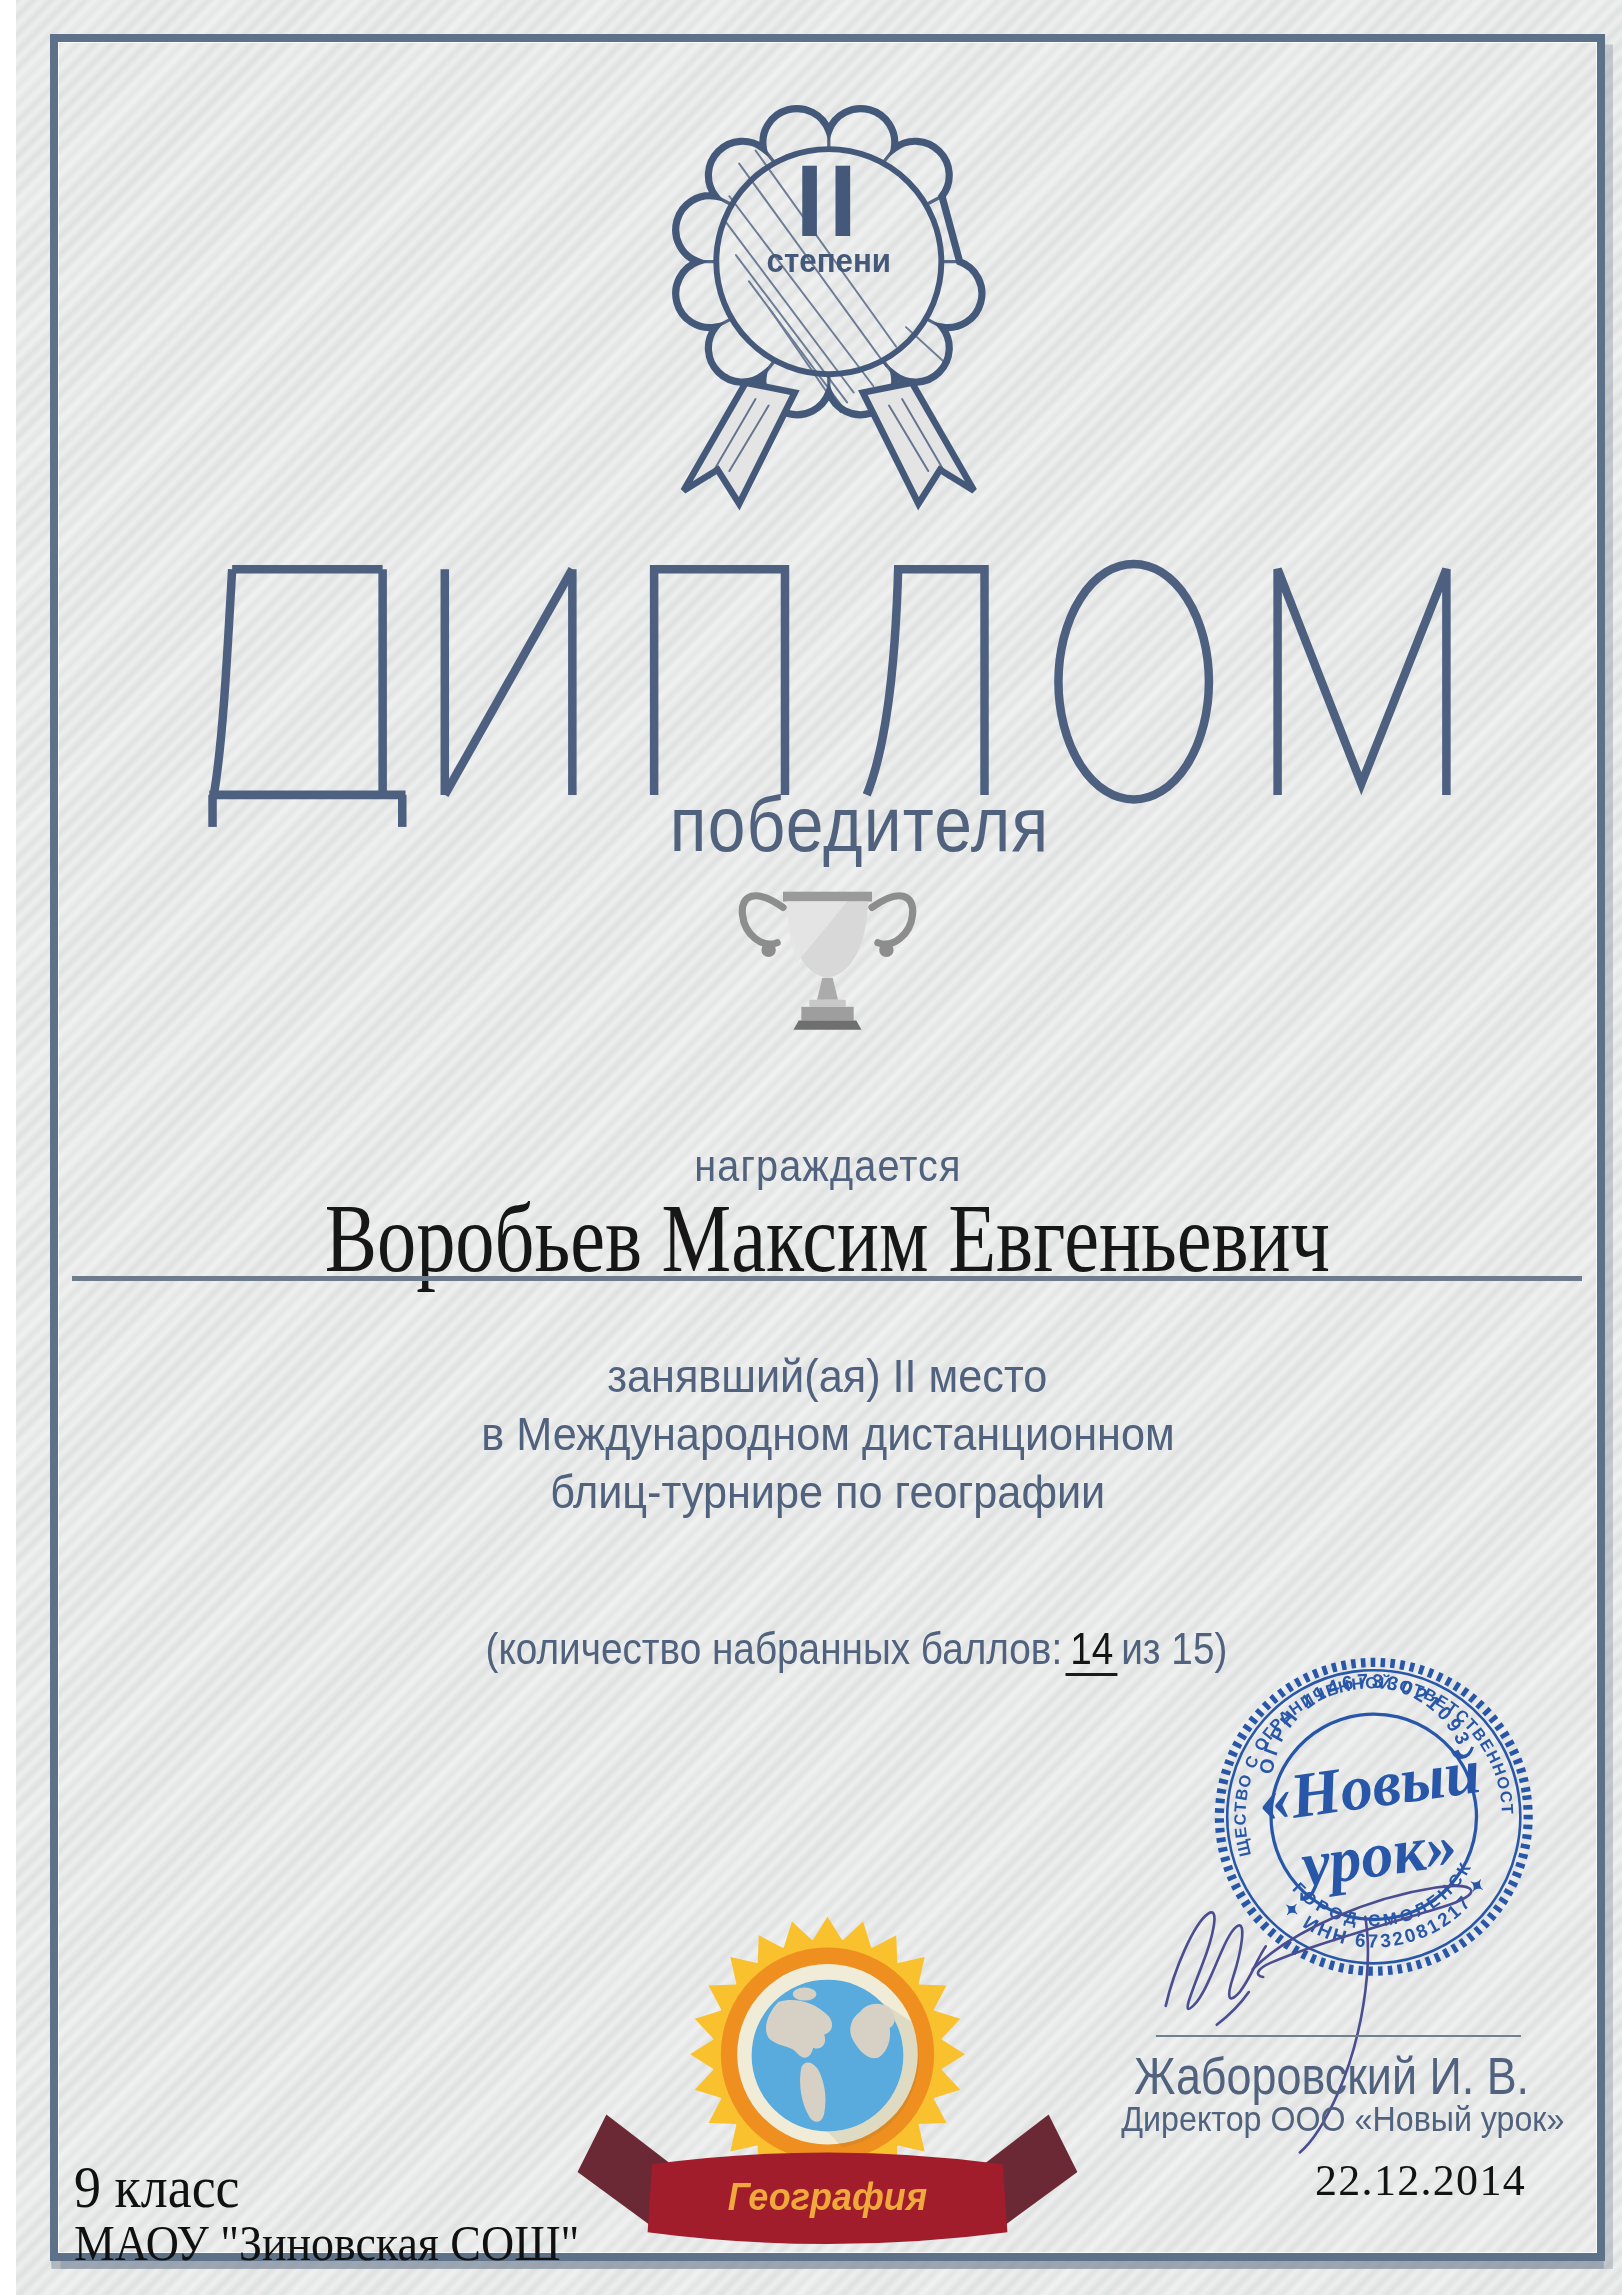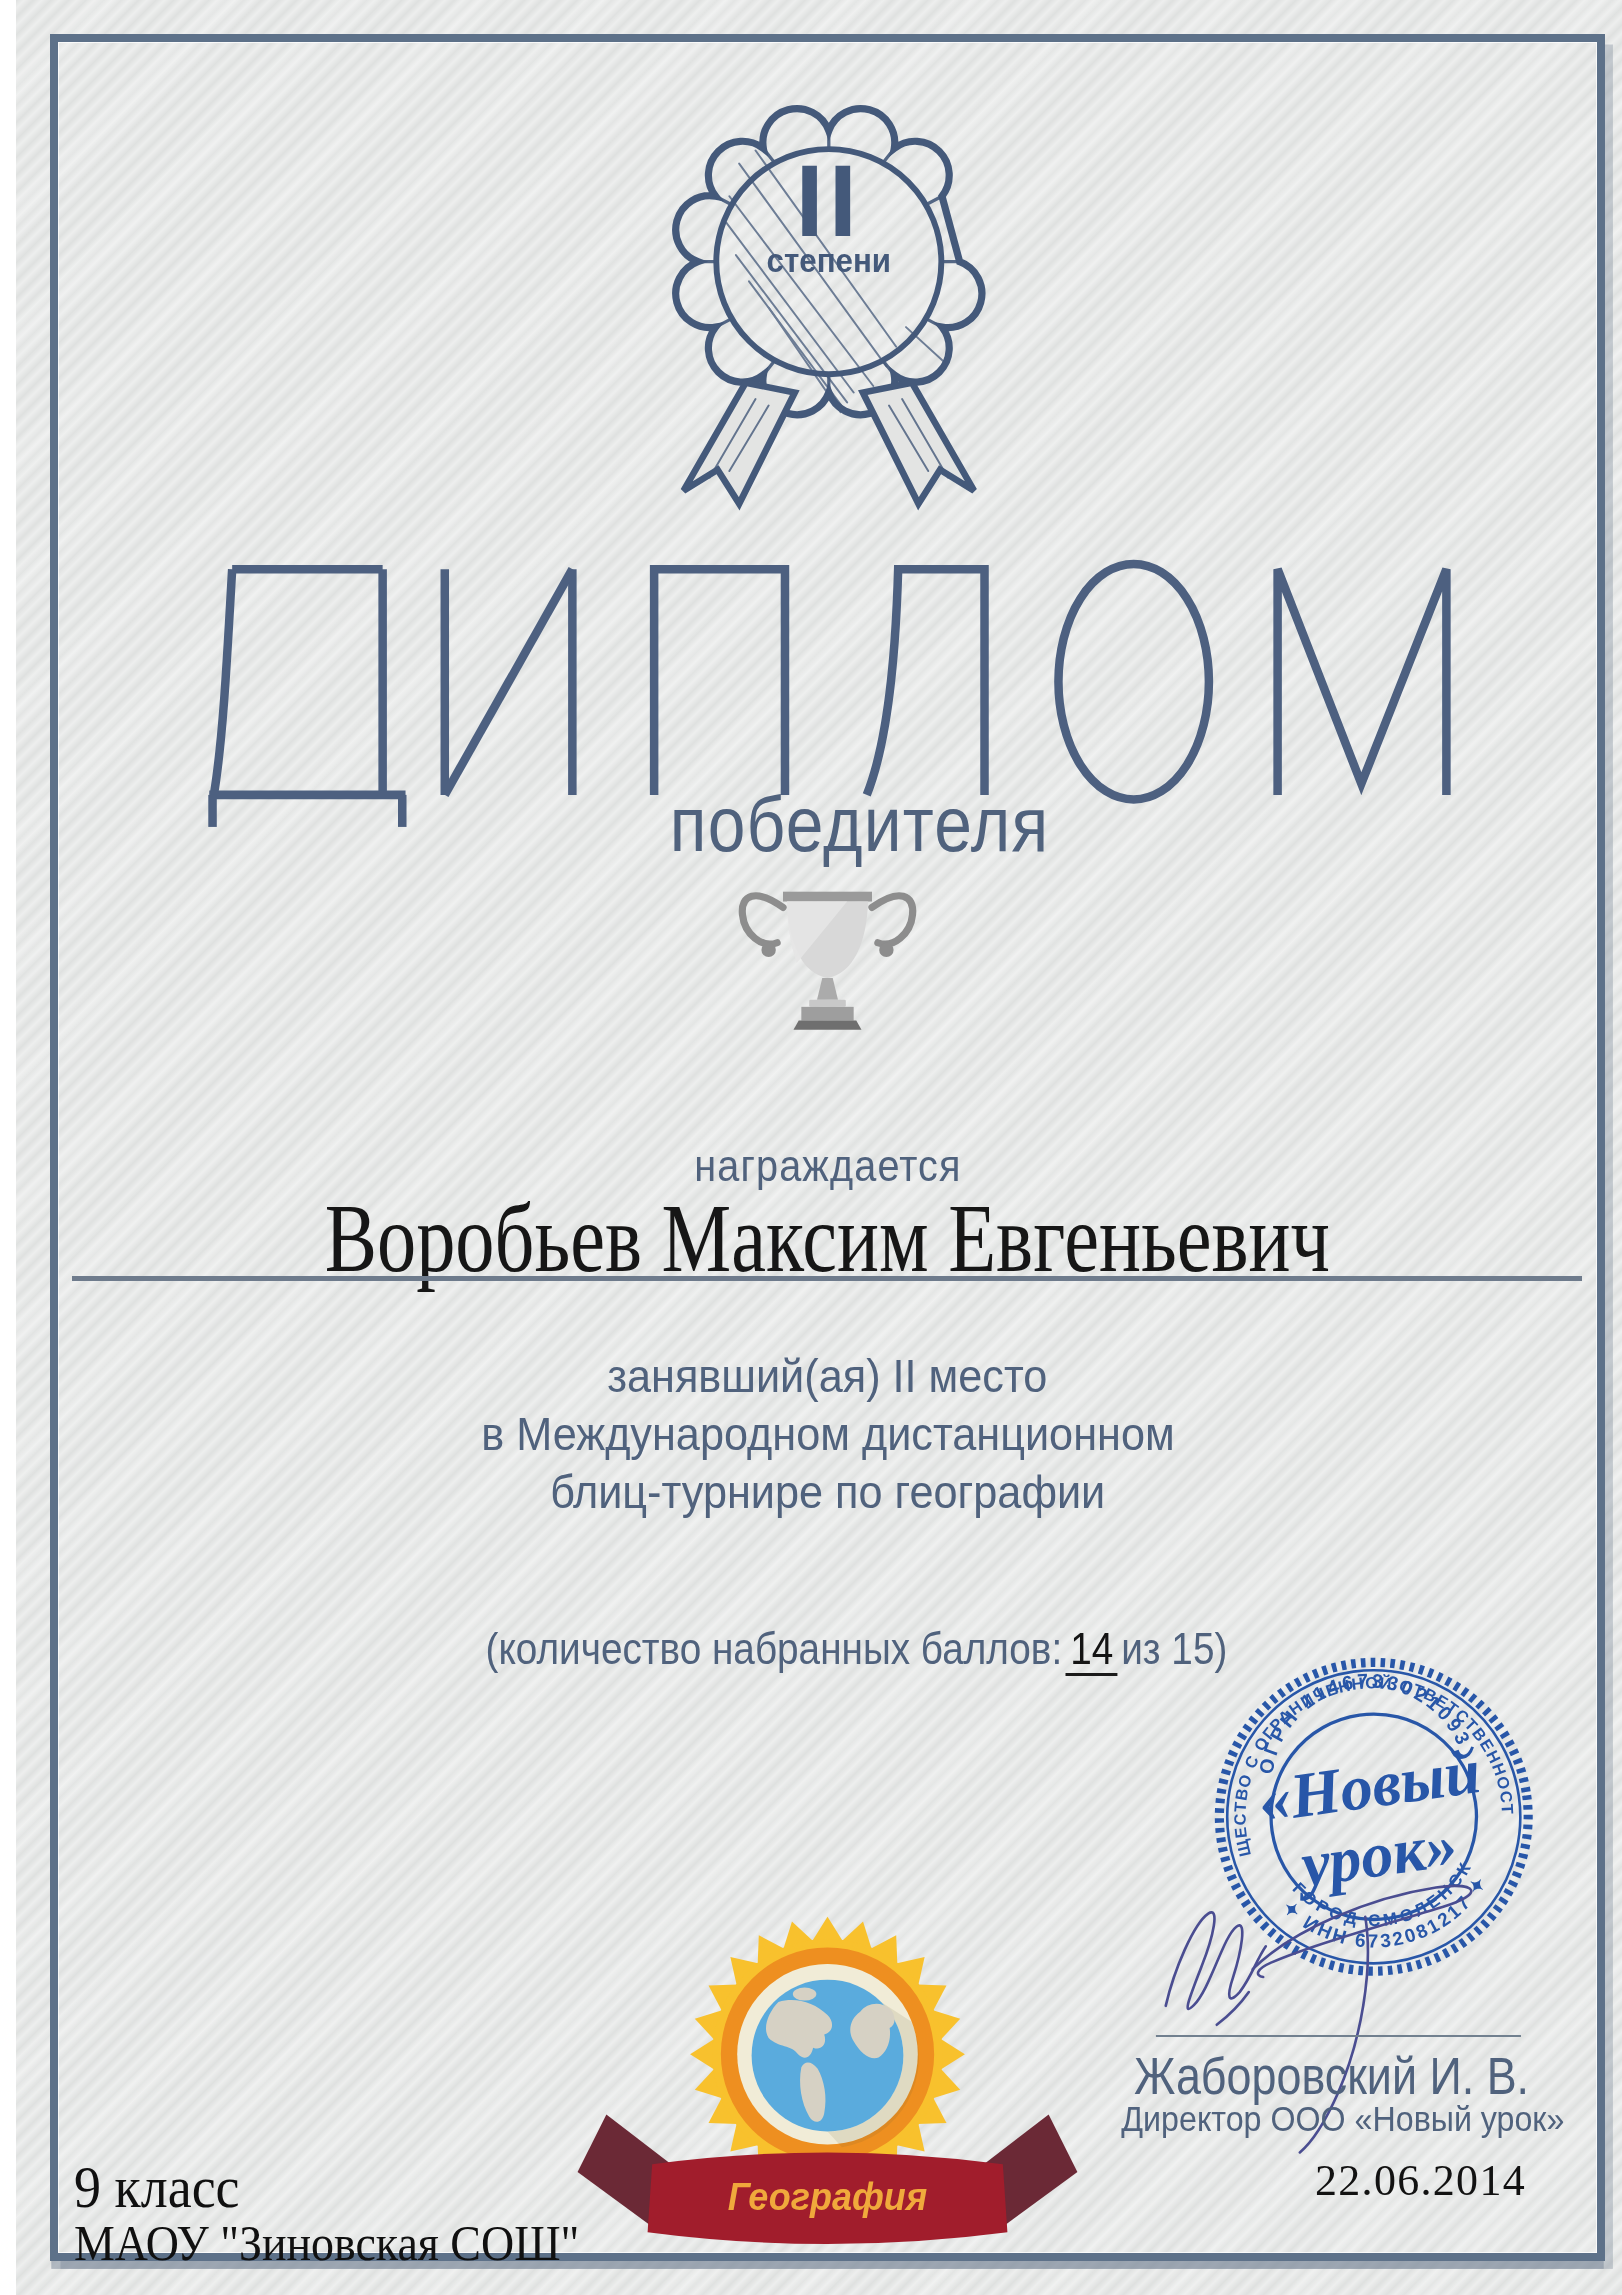--- a/index.html
+++ b/index.html
@@ -264,21 +264,21 @@
     <span class="cx"><span>(количество набранных баллов:</span><span class="val">14</span><span>из 15)</span></span>
   </div>
 
   <div class="sig-name">
     <span class="cx">Жаборовский И. В.</span>
   </div>
   <div class="sig-role">
     <span class="cx">Директор ООО «Новый урок»</span>
   </div>
 
-  <div class="date">22.06.2014</div>
+  <div class="date">22.12.2014</div>
 
   <div class="grade">
     <span class="cx">9 класс</span>
   </div>
   <div class="school-name">
     <span class="cx">МАОУ "Зиновская СОШ"</span>
   </div>
 
 </div>
 

